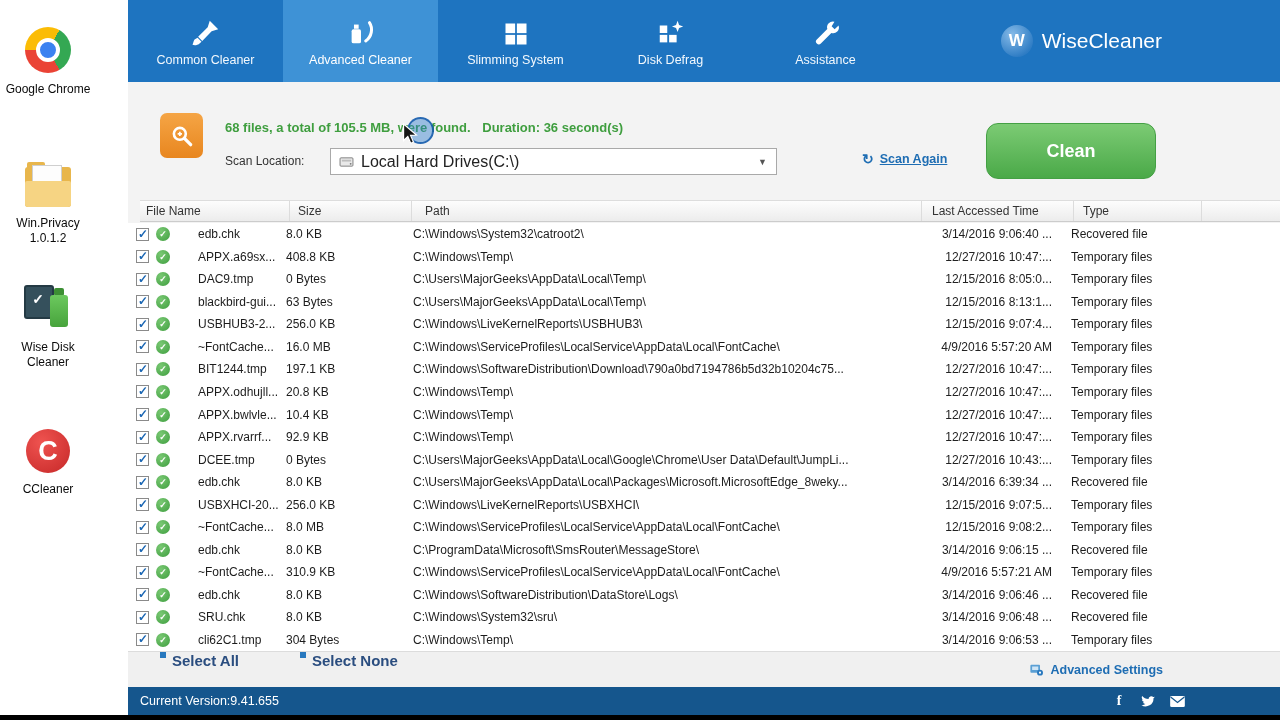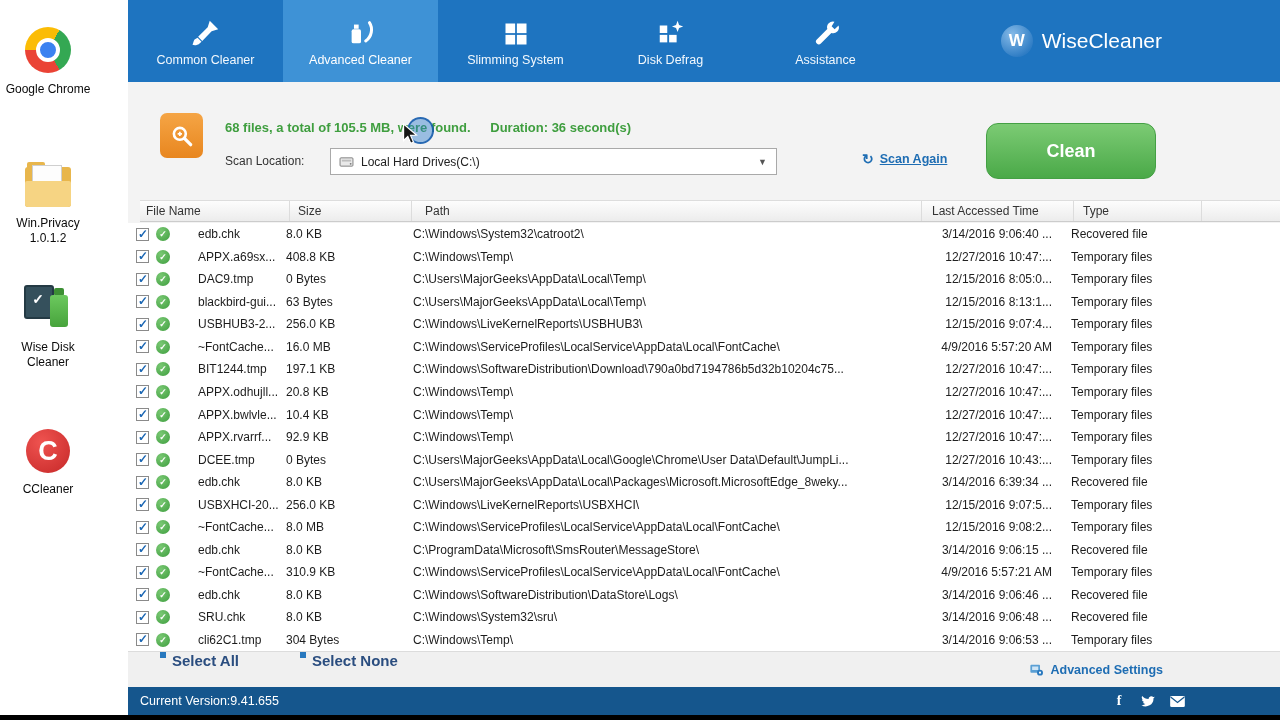--- a/index.html
+++ b/index.html
@@ -41,24 +41,24 @@
   .brand{position:absolute;right:118px;top:0;height:82px;display:flex;align-items:center;gap:9px}
   .brand-circle{width:32px;height:32px;border-radius:50%;background:radial-gradient(circle at 35% 30%,#85bae8,#2e7cc4 75%);
     color:#fff;font-weight:bold;font-size:17px;display:flex;align-items:center;justify-content:center}
   .brand-name{color:#fff;font-size:21px}
 
   
   .summary{position:absolute;left:0;top:82px;width:100%;height:118px;background:#f3f3f3}
   .scan-badge{position:absolute;left:32px;top:31px;width:43px;height:45px;background:linear-gradient(#f5a545,#e8861f);
     border-radius:7px;display:flex;align-items:center;justify-content:center}
   .result-line{position:absolute;left:97px;top:38px;font-size:13px;font-weight:bold;color:#3f9e3f;white-space:nowrap}
-  .result-line .duration{margin-left:16px}
+  .result-line .duration{margin-left:8px}
   .loc-label{position:absolute;left:97px;top:72px;font-size:12px;color:#333}
   .dropdown{position:absolute;left:202px;top:66px;width:447px;height:27px;background:#fff;border:1px solid #a9a9a9;
-    display:flex;align-items:center;padding:0 26px 0 8px;font-size:12px;color:#222;gap:7px;cursor:pointer}
+    display:flex;align-items:center;padding:0 26px 0 8px;font-size:16px;color:#222;gap:7px;cursor:pointer}
   .dd-caret{position:absolute;right:9px;top:8px;color:#555;font-size:9px}
   .dd-caret::after{content:"▼"}
   .scan-again{position:absolute;left:734px;top:70px;font-size:12.5px;font-weight:bold;color:#1e6db3;
     display:flex;gap:6px;align-items:center;cursor:pointer}
   .scan-again .sa-icon{font-size:14px;line-height:12px}
   .scan-again .sa-icon::after{content:"↻"}
   .scan-again .sa-label{text-decoration:underline}
   .clean-btn{position:absolute;left:858px;top:41px;width:170px;height:56px;border-radius:12px;border:1px solid #44a044;
     background:linear-gradient(#7ccb74,#4aa948);color:#fff;font-size:18px;font-weight:bold;
     display:flex;align-items:center;justify-content:center;cursor:pointer}

